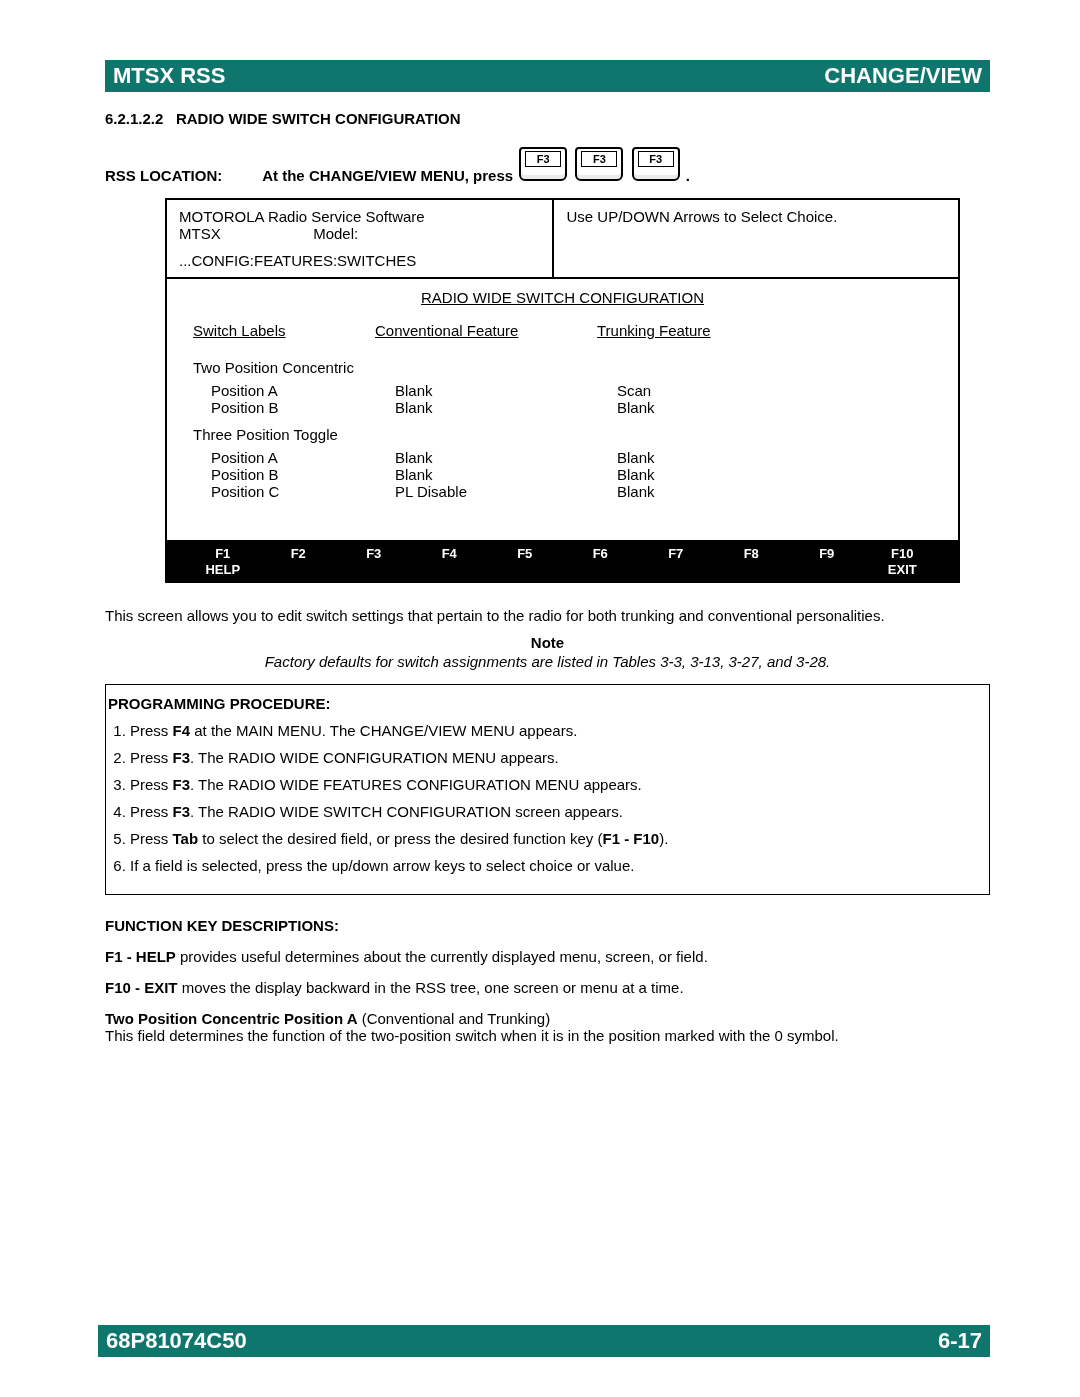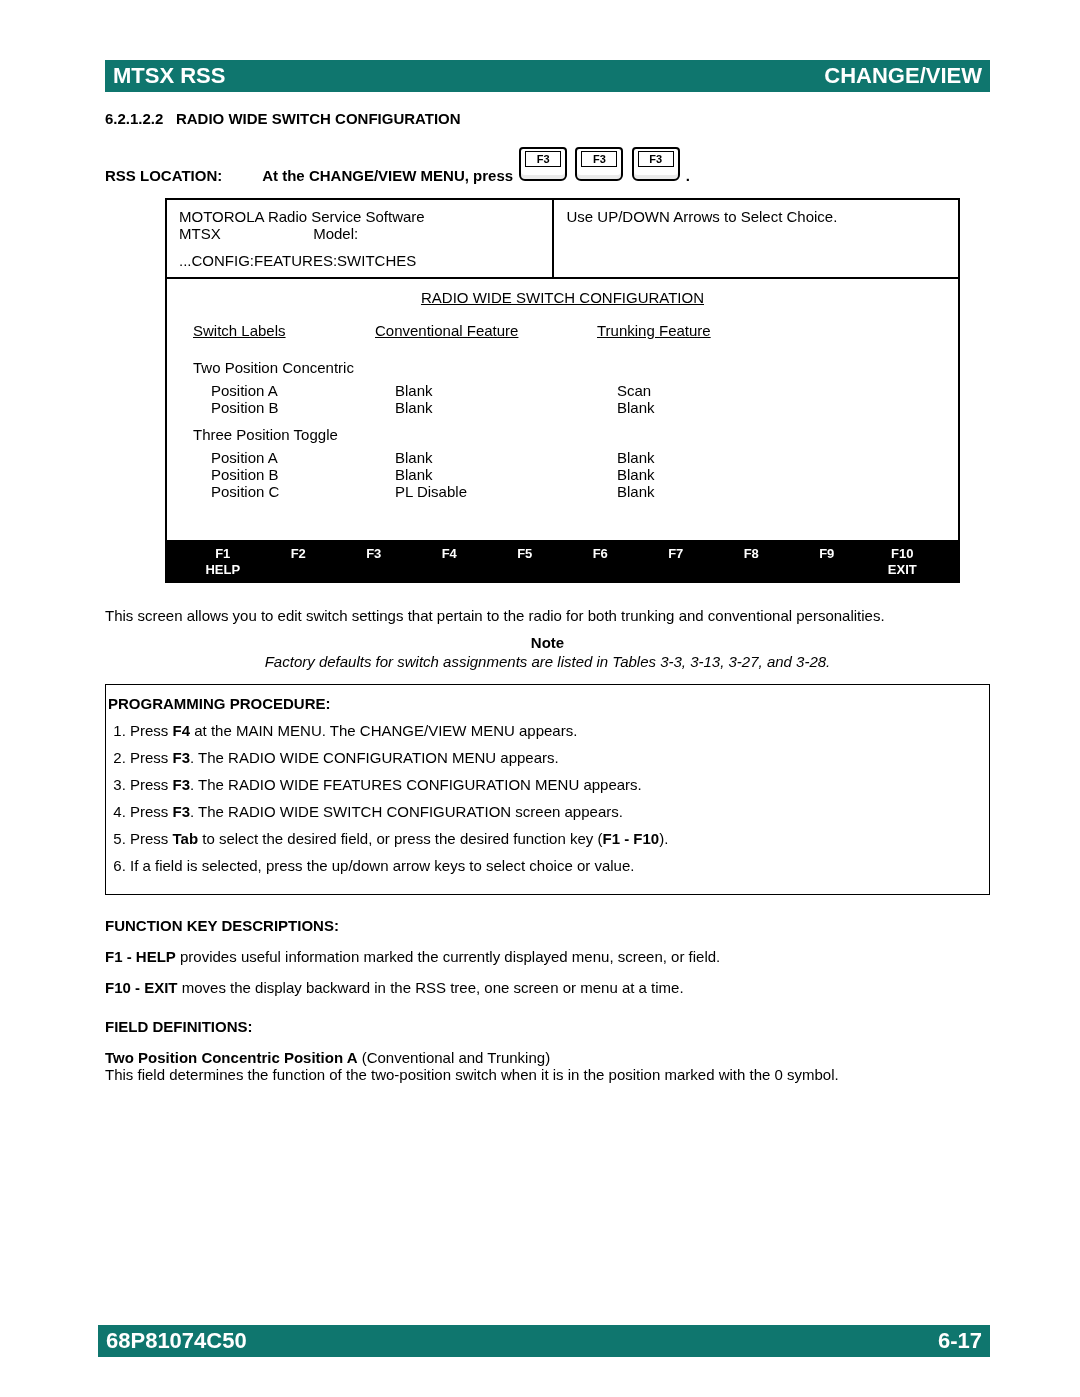--- a/index.html
+++ b/index.html
@@ -273,24 +273,23 @@
       <li><span>Press </span><b>F4</b><span> at the MAIN MENU. The CHANGE/VIEW MENU appears.</span></li>
       <li><span>Press </span><b>F3</b><span>. The RADIO WIDE CONFIGURATION MENU appears.</span></li>
       <li><span>Press </span><b>F3</b><span>. The RADIO WIDE FEATURES CONFIGURATION MENU appears.</span></li>
       <li><span>Press </span><b>F3</b><span>. The RADIO WIDE SWITCH CONFIGURATION screen appears.</span></li>
       <li><span>Press </span><b>Tab</b><span> to select the desired field, or press the desired function key (</span><b>F1 - F10</b><span>).</span></li>
       <li><span>If a field is selected, press the up/down arrow keys to select choice or value.</span></li>
     </ol>
   </div>
 
   <div class="sub-head">FUNCTION KEY DESCRIPTIONS:</div>
-  <div class="desc-line"><b>F1 - HELP</b><span> provides useful information marked the currently displayed menu, screen, or field.</span></div>
+  <div class="desc-line"><b>F1 - HELP</b><span> provides useful determines about the currently displayed menu, screen, or field.</span></div>
   <div class="desc-line"><b>F10 - EXIT</b><span> moves the display backward in the RSS tree, one screen or menu at a time.</span></div>
 
-  <div class="sub-head">FIELD DEFINITIONS:</div>
   <div class="desc-line">
     <b>Two Position Concentric Position A</b><span> (Conventional and Trunking)</span>
   </div>
   <div>This field determines the function of the two-position switch when it is in the position marked with the 0  symbol.</div>
 
   <div class="footer-bar" style="position:absolute;left:98px;right:90px;bottom:40px;">
     <span>68P81074C50</span>
     <span>6-17</span>
   </div>
 

